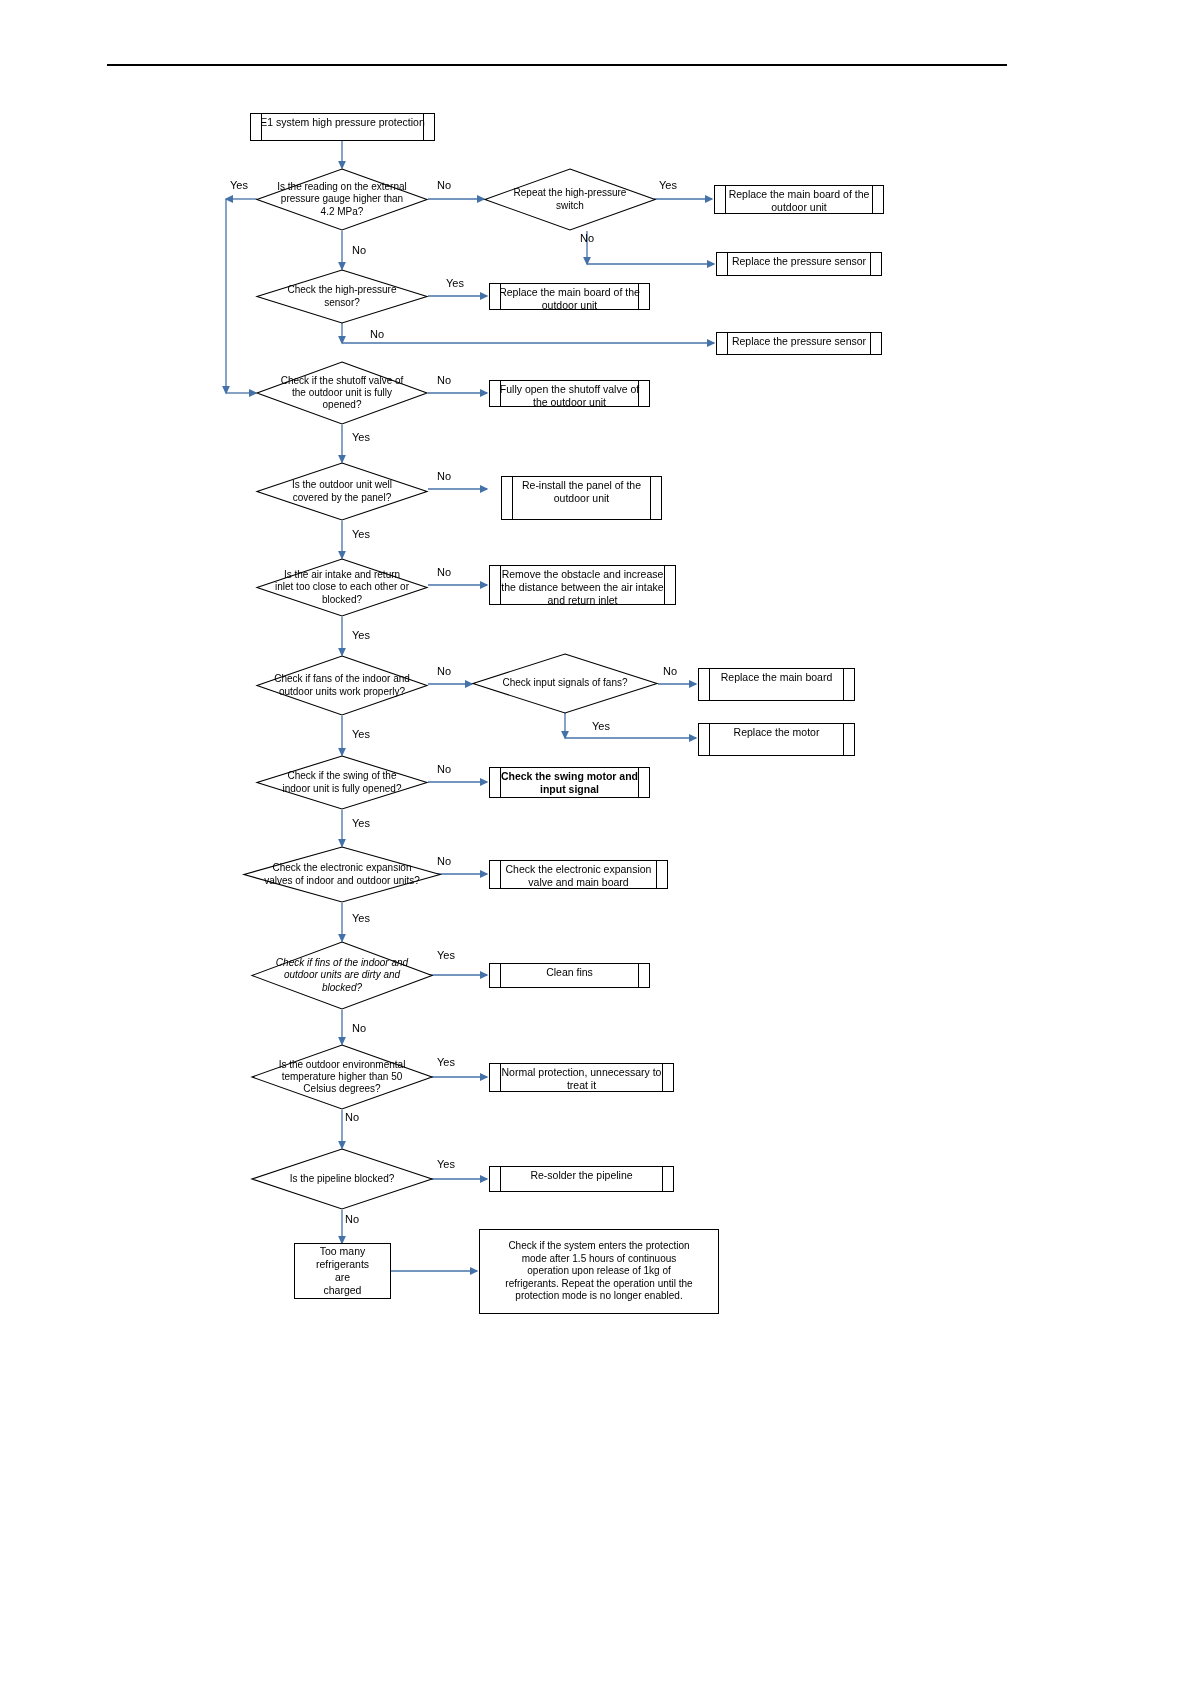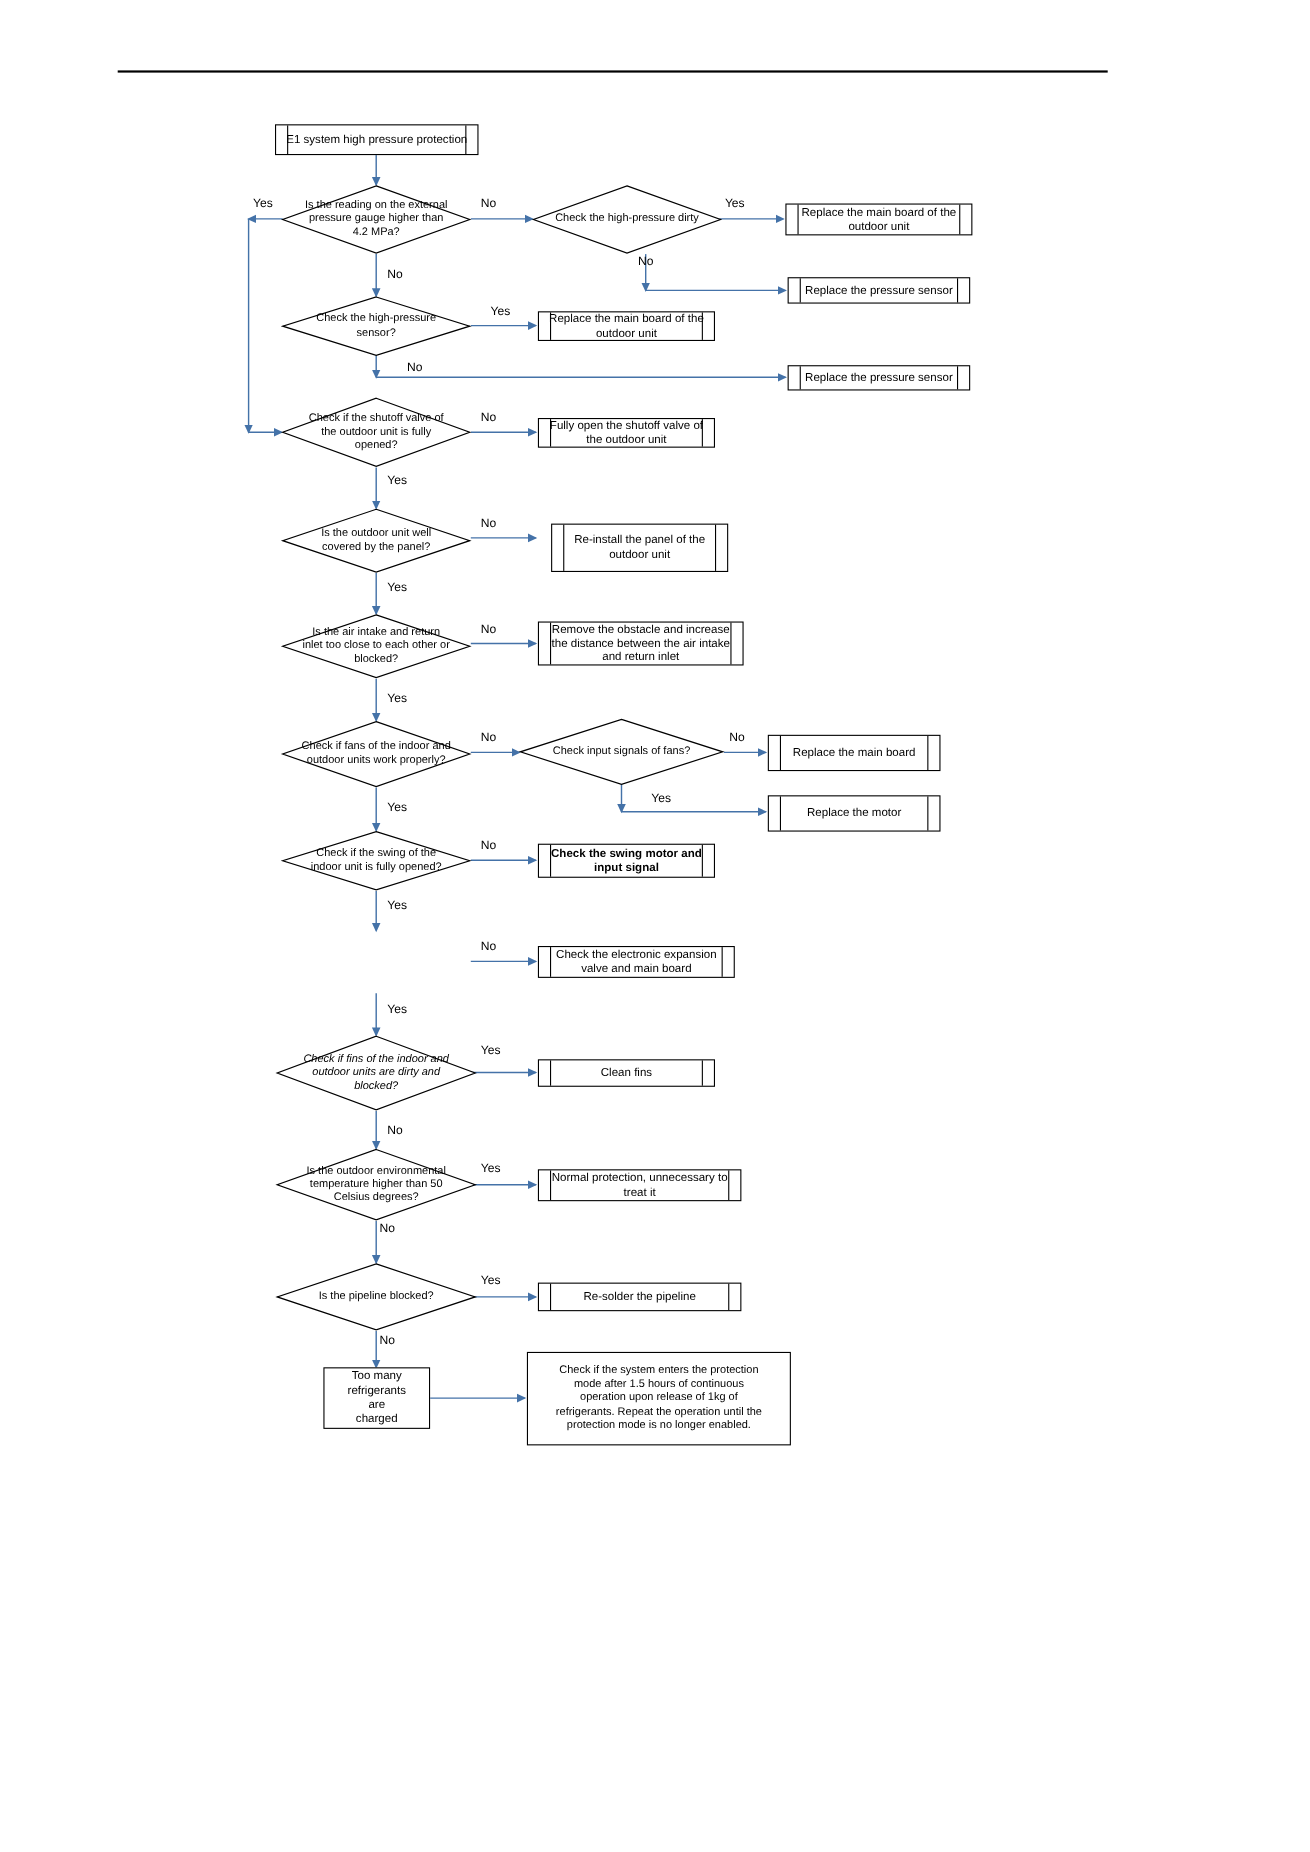--- a/index.html
+++ b/index.html
@@ -9,21 +9,21 @@
   #page{position:absolute;inset:0;}
 
   .hrule{position:absolute;left:107px;top:64px;width:900px;height:0;
          border-top:2px solid #000;}
 
   
   .node{position:absolute;box-sizing:border-box;}
 
   
   .pbox{border:1px solid #000;background:#fff;display:flex;
-        align-items:center;justify-content:center;text-align:center;
+        align-items:flex-start;justify-content:center;text-align:center;
         font-size:10.5px;line-height:1.22;padding:2px 4px;}
   .pbox::before,.pbox::after{content:"";position:absolute;top:0;bottom:0;
         width:0;border-left:1px solid #000;}
   .pbox::before{left:10px;}
   .pbox::after{right:10px;}
 
   
   .rbox{border:1px solid #000;background:#fff;display:flex;
         align-items:center;justify-content:center;text-align:center;
         font-size:10.5px;line-height:1.25;padding:3px 24px;}
@@ -157,21 +157,21 @@
     <svg width="172" height="63" viewBox="0 0 172 63">
       <polygon points="86,1 171,31.5 86,62 1,31.5" fill="#fff" stroke="#000" stroke-width="1.1"></polygon>
     </svg>
     <span class="dtext">Is the reading on the external pressure gauge higher than 4.2 MPa?</span>
   </div>
 
   <div class="node diamond" style="left:484px;top:168px;width:172px;height:63px;">
     <svg width="172" height="63" viewBox="0 0 172 63">
       <polygon points="86,1 171,31.5 86,62 1,31.5" fill="#fff" stroke="#000" stroke-width="1.1"></polygon>
     </svg>
-    <span class="dtext">Check the high-pressure dirty</span>
+    <span class="dtext">Repeat the high-pressure switch</span>
   </div>
 
   <div class="node pbox" style="left:714px;top:185px;width:170px;height:29px;">
     <span>Replace the main board of the outdoor unit</span>
   </div>
 
   <div class="node pbox" style="left:716px;top:252px;width:166px;height:24px;">
     <span>Replace the pressure sensor</span>
   </div>
 
@@ -249,20 +249,26 @@
     <svg width="172" height="55" viewBox="0 0 172 55">
       <polygon points="86,1 171,27.5 86,54 1,27.5" fill="#fff" stroke="#000" stroke-width="1.1"></polygon>
     </svg>
     <span class="dtext">Check if the swing of the indoor unit is fully opened?</span>
   </div>
 
   <div class="node pbox" style="left:489px;top:767px;width:161px;height:31px;font-weight:bold;">
     <span>Check the swing motor and input signal</span>
   </div>
 
+  <div class="node diamond" style="left:243px;top:846px;width:198px;height:57px;">
+    <svg width="198" height="57" viewBox="0 0 198 57">
+      <polygon points="99,1 197,28.5 99,56 1,28.5" fill="#fff" stroke="#000" stroke-width="1.1"></polygon>
+    </svg>
+    <span class="dtext">Check the electronic expansion valves of indoor and outdoor units?</span>
+  </div>
 
   <div class="node pbox" style="left:489px;top:860px;width:179px;height:29px;">
     <span>Check the electronic expansion valve and main board</span>
   </div>
 
   <div class="node diamond" style="left:251px;top:941px;width:182px;height:69px;font-style:italic;">
     <svg width="182" height="69" viewBox="0 0 182 69">
       <polygon points="91,1 181,34.5 91,68 1,34.5" fill="#fff" stroke="#000" stroke-width="1.1"></polygon>
     </svg>
     <span class="dtext">Check if fins of the indoor and outdoor units are dirty and blocked?</span>

